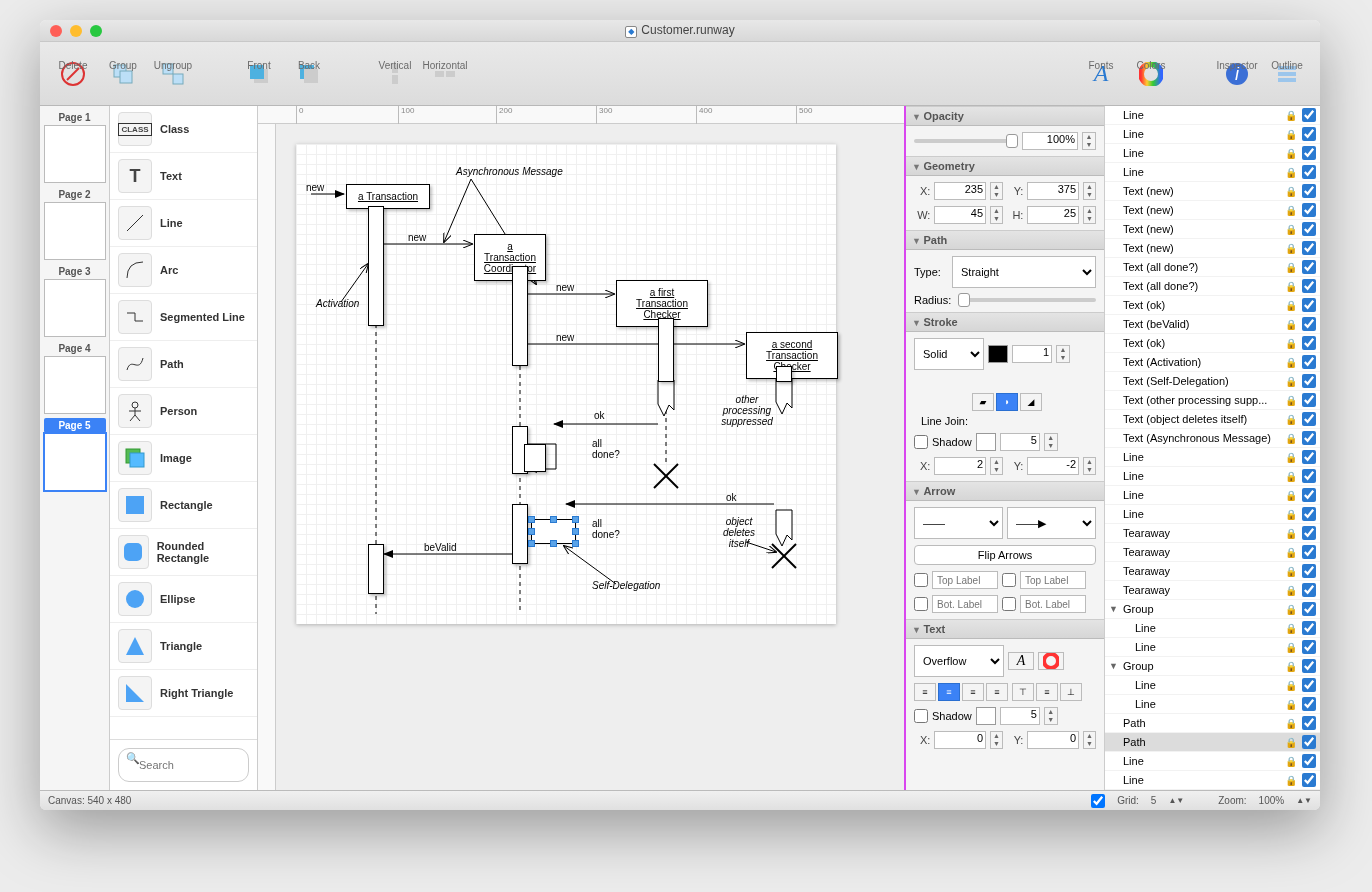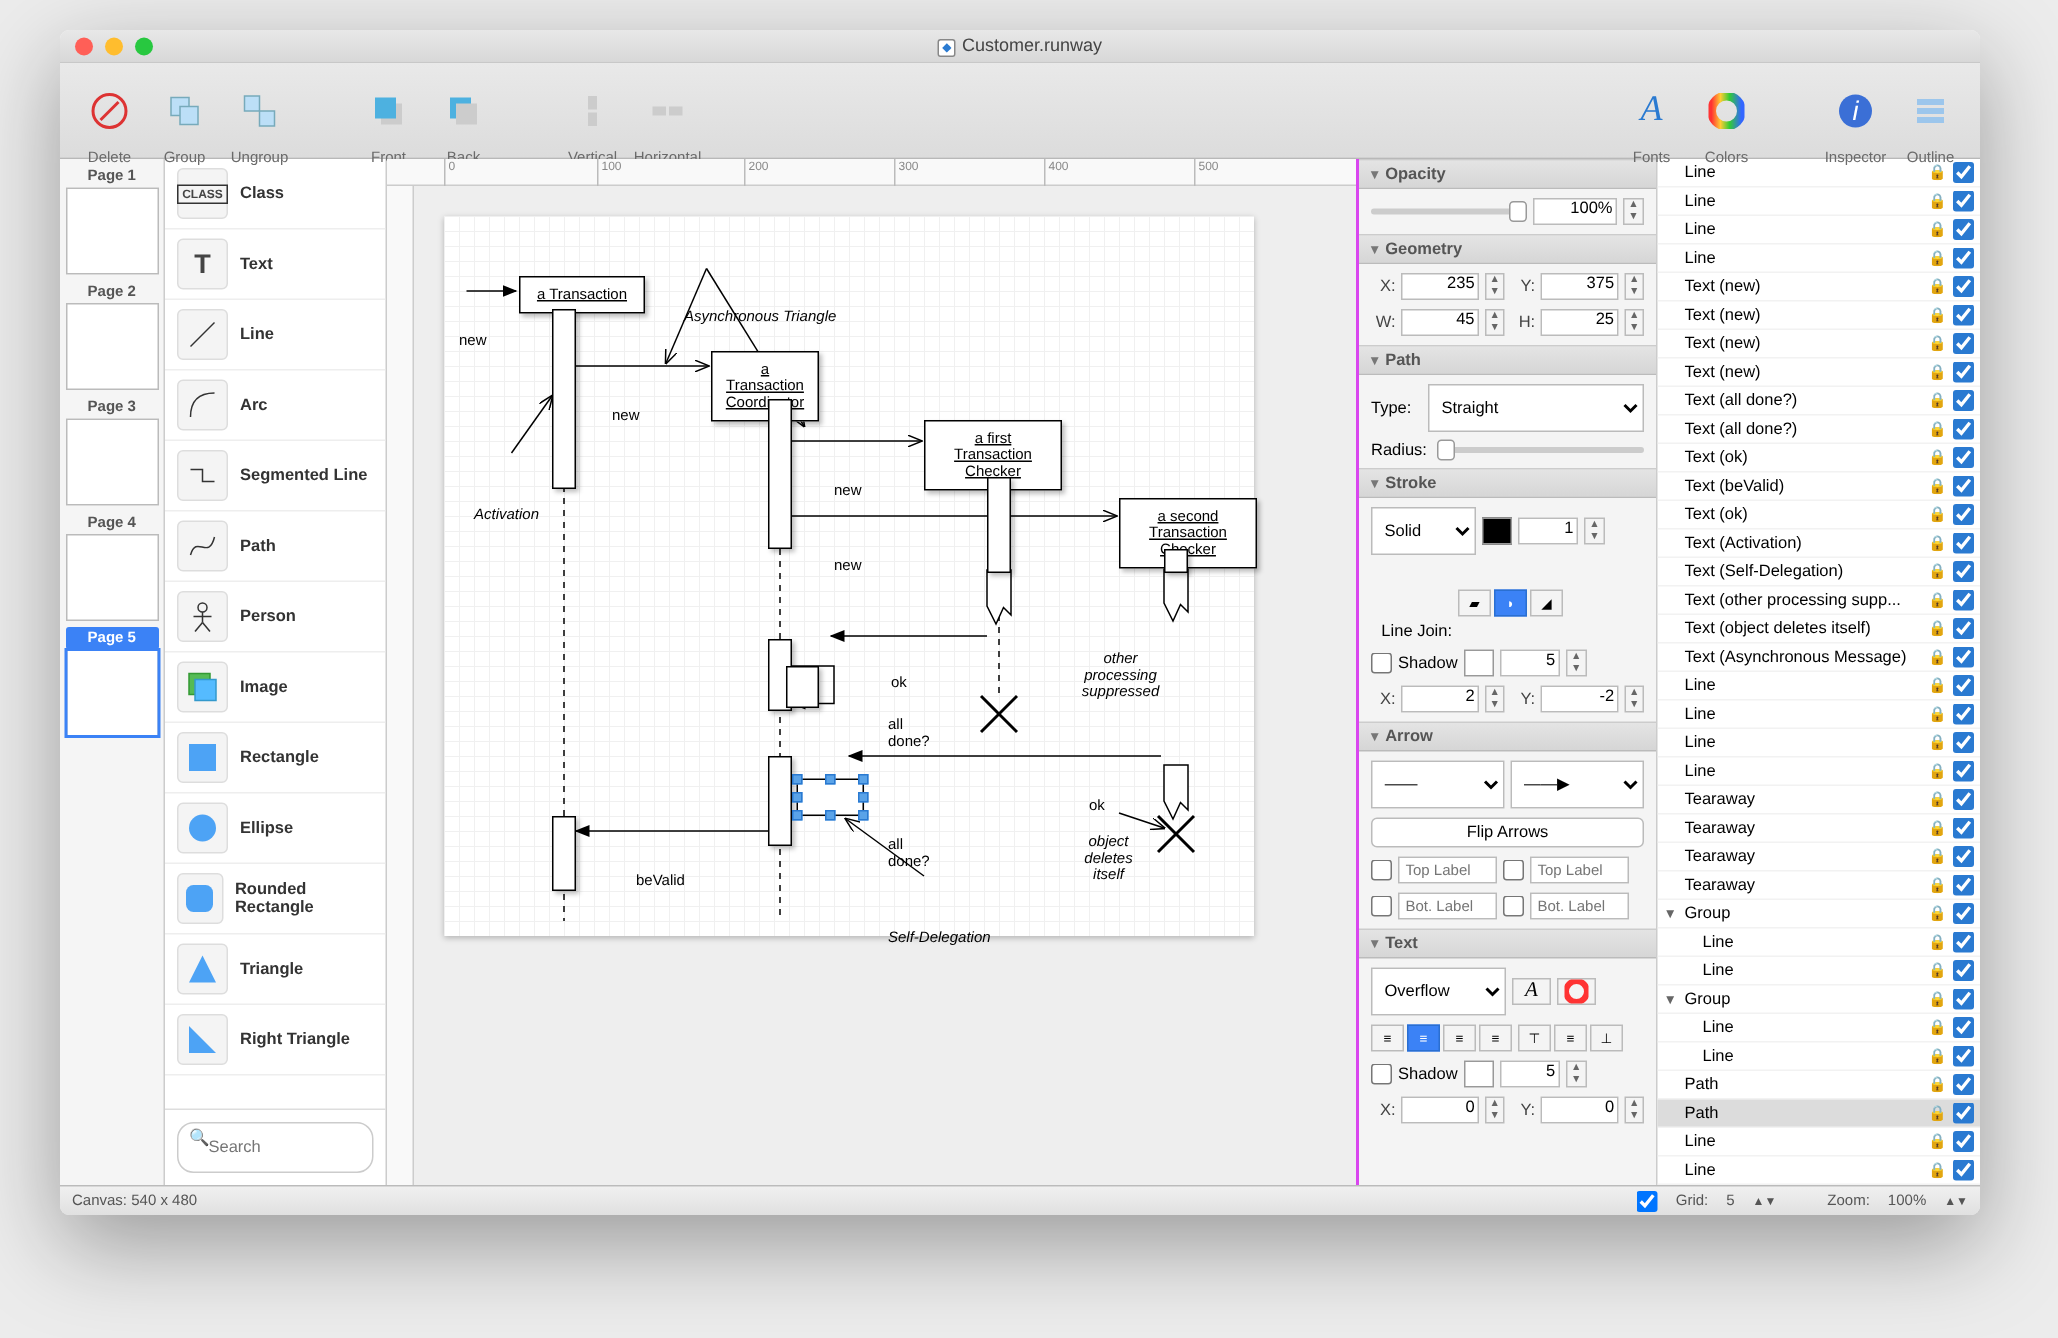--- a/index.html
+++ b/index.html
@@ -50,21 +50,21 @@
 .canvas-body { flex:1; display:flex;}
 .ruler-v { width:18px; background:#f9f9f9; border-right:1px solid #ccc;}
 .canvas { flex:1; position:relative; overflow:auto; background:#eee;}
 .page-surface { position:absolute; left:20px; top:20px; width:540px; height:480px; background:#fff; box-shadow:0 1px 4px rgba(0,0,0,0.25); 
   background-image: linear-gradient(#f0f0f0 1px, transparent 1px), linear-gradient(90deg,#f0f0f0 1px,transparent 1px);
   background-size: 10px 10px;
 }
 .node { position:absolute; font-size:10px; text-align:center; }
 .box { background:#fff; border:1px solid #000; padding:6px 6px; text-decoration:underline; box-shadow:2px 2px 3px rgba(0,0,0,0.25);}
 .act { background:#fff; border:1px solid #000; box-shadow:2px 2px 3px rgba(0,0,0,0.25);}
-.lbl { position:absolute; font-size:10px; color:#000;margin-top:40px;}
+.lbl { position:absolute; font-size:10px; color:#000;}
 .italic { font-style:italic;}
 svg.diag { position:absolute; left:0; top:0; width:540px; height:480px; pointer-events:none;}
 
 
 .inspector { width:200px; background:#f4f4f4; border-left:2px solid #d946ef; overflow:auto; font-size:11px;}
 .sect-h { background:linear-gradient(#e4e4e4,#d6d6d6); border-top:1px solid #ccc; border-bottom:1px solid #bbb; padding:3px 6px; font-weight:bold; color:#555; font-size:11px;}
 .sect-h::before { content:"▼ "; font-size:9px; color:#777;}
 .sect-b { padding:6px 8px; display:flex; flex-direction:column; gap:6px;}
 .row { display:flex; align-items:center; gap:4px;}
 .row label { width:18px; text-align:right; color:#444;}
@@ -326,32 +326,32 @@
             <div class="sic">
               <svg width="24" height="24">
                 <rect x="3" y="3" width="18" height="18" fill="#4da3f5"></rect>
               </svg>
             </div>
             <div class="slbl">Rectangle</div>
           </div>
           <div class="shape-item">
             <div class="sic">
               <svg width="24" height="24">
+                <rect x="3" y="3" width="18" height="18" rx="5" fill="#4da3f5"></rect>
+              </svg>
+            </div>
+            <div class="slbl">Rounded Rectangle</div>
+          </div>
+          <div class="shape-item">
+            <div class="sic">
+              <svg width="24" height="24">
                 <circle cx="12" cy="12" r="9" fill="#4da3f5"></circle>
               </svg>
             </div>
             <div class="slbl">Ellipse</div>
-          </div>
-          <div class="shape-item">
-            <div class="sic">
-              <svg width="24" height="24">
-                <rect x="3" y="3" width="18" height="18" rx="5" fill="#4da3f5"></rect>
-              </svg>
-            </div>
-            <div class="slbl">Rounded Rectangle</div>
           </div>
           <div class="shape-item">
             <div class="sic">
               <svg width="24" height="24">
                 <path d="M12,3 L21,21 L3,21 Z" fill="#4da3f5"></path>
               </svg>
             </div>
             <div class="slbl">Triangle</div>
           </div>
           <div class="shape-item">
@@ -457,21 +457,21 @@
               <div style="position:absolute;left:18px;top:-4px;width:7px;height:7px;background:#5aa3e8;border:1px solid #2a7ad1;"></div>
               <div style="position:absolute;left:18px;bottom:-4px;width:7px;height:7px;background:#5aa3e8;border:1px solid #2a7ad1;"></div>
               <div style="position:absolute;left:-4px;top:8px;width:7px;height:7px;background:#5aa3e8;border:1px solid #2a7ad1;"></div>
               <div style="position:absolute;right:-4px;top:8px;width:7px;height:7px;background:#5aa3e8;border:1px solid #2a7ad1;"></div>
             </div>
 
             <div class="lbl" style="left:10px;top:38px;">new</div>
             <div class="lbl" style="left:112px;top:88px;">new</div>
             <div class="lbl" style="left:260px;top:138px;">new</div>
             <div class="lbl" style="left:260px;top:188px;">new</div>
-            <div class="lbl italic" style="left:160px;top:22px;">Asynchronous Triangle</div>
+            <div class="lbl italic" style="left:160px;top:22px;">Asynchronous Message</div>
             <div class="lbl italic" style="left:20px;top:154px;">Activation</div>
             <div class="lbl" style="left:298px;top:266px;">ok</div>
             <div class="lbl" style="left:296px;top:294px;width:36px;text-align:left;">all done?</div>
             <div class="lbl italic" style="left:416px;top:250px;width:70px;text-align:center;">other processing suppressed</div>
             <div class="lbl" style="left:430px;top:348px;">ok</div>
             <div class="lbl" style="left:296px;top:374px;width:36px;">all done?</div>
             <div class="lbl" style="left:128px;top:398px;">beValid</div>
             <div class="lbl italic" style="left:418px;top:372px;width:50px;text-align:center;">object deletes itself</div>
             <div class="lbl italic" style="left:296px;top:436px;">Self-Delegation</div>
           </div>

